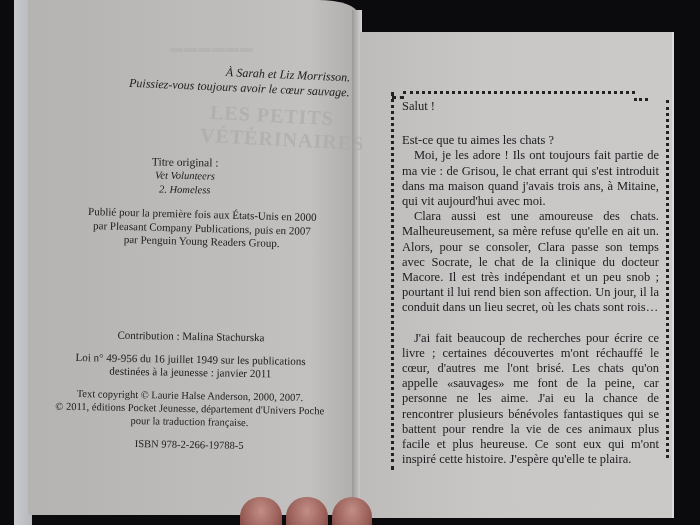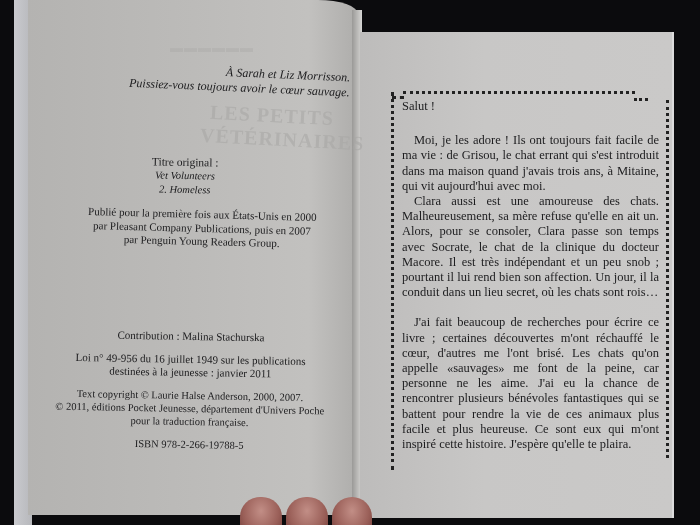--- a/index.html
+++ b/index.html
@@ -112,21 +112,22 @@
   </div>
 
   <div class="frame-top"></div>
   <div class="frame-step-l"></div>
   <div class="frame-step-r"></div>
   <div class="frame-left"></div>
   <div class="frame-right"></div>
 
   <div class="letter serif">
     <div class="greet">Salut !</div>
-    <p class="ind">Moi, je les adore ! Ils ont toujours fait facile de ma vie : de Grisou, le chat errant qui s'est introduit dans ma maison quand j'avais trois ans, à Mitaine, qui vit aujourd'hui avec moi.</p>
+    <p>Est-ce que tu aimes les chats ?</p>
+    <p class="ind">Moi, je les adore ! Ils ont toujours fait partie de ma vie : de Grisou, le chat errant qui s'est introduit dans ma maison quand j'avais trois ans, à Mitaine, qui vit aujourd'hui avec moi.</p>
     <p class="ind">Clara aussi est une amoureuse des chats. Malheureusement, sa mère refuse qu'elle en ait un. Alors, pour se consoler, Clara passe son temps avec Socrate, le chat de la clinique du docteur Macore. Il est très indépendant et un peu snob ; pourtant il lui rend bien son affection. Un jour, il la conduit dans un lieu secret, où les chats sont rois…</p>
     <div class="gap"></div>
     <p class="ind">J'ai fait beaucoup de recherches pour écrire ce livre ; certaines découvertes m'ont réchauffé le cœur, d'autres me l'ont brisé. Les chats qu'on appelle «sauvages» me font de la peine, car personne ne les aime. J'ai eu la chance de rencontrer plusieurs bénévoles fantastiques qui se battent pour rendre la vie de ces animaux plus facile et plus heureuse. Ce sont eux qui m'ont inspiré cette histoire. J'espère qu'elle te plaira.</p>
   </div>
 
   <div class="finger f1"></div>
   <div class="finger f2"></div>
   <div class="finger f3"></div>
 </div>
 

